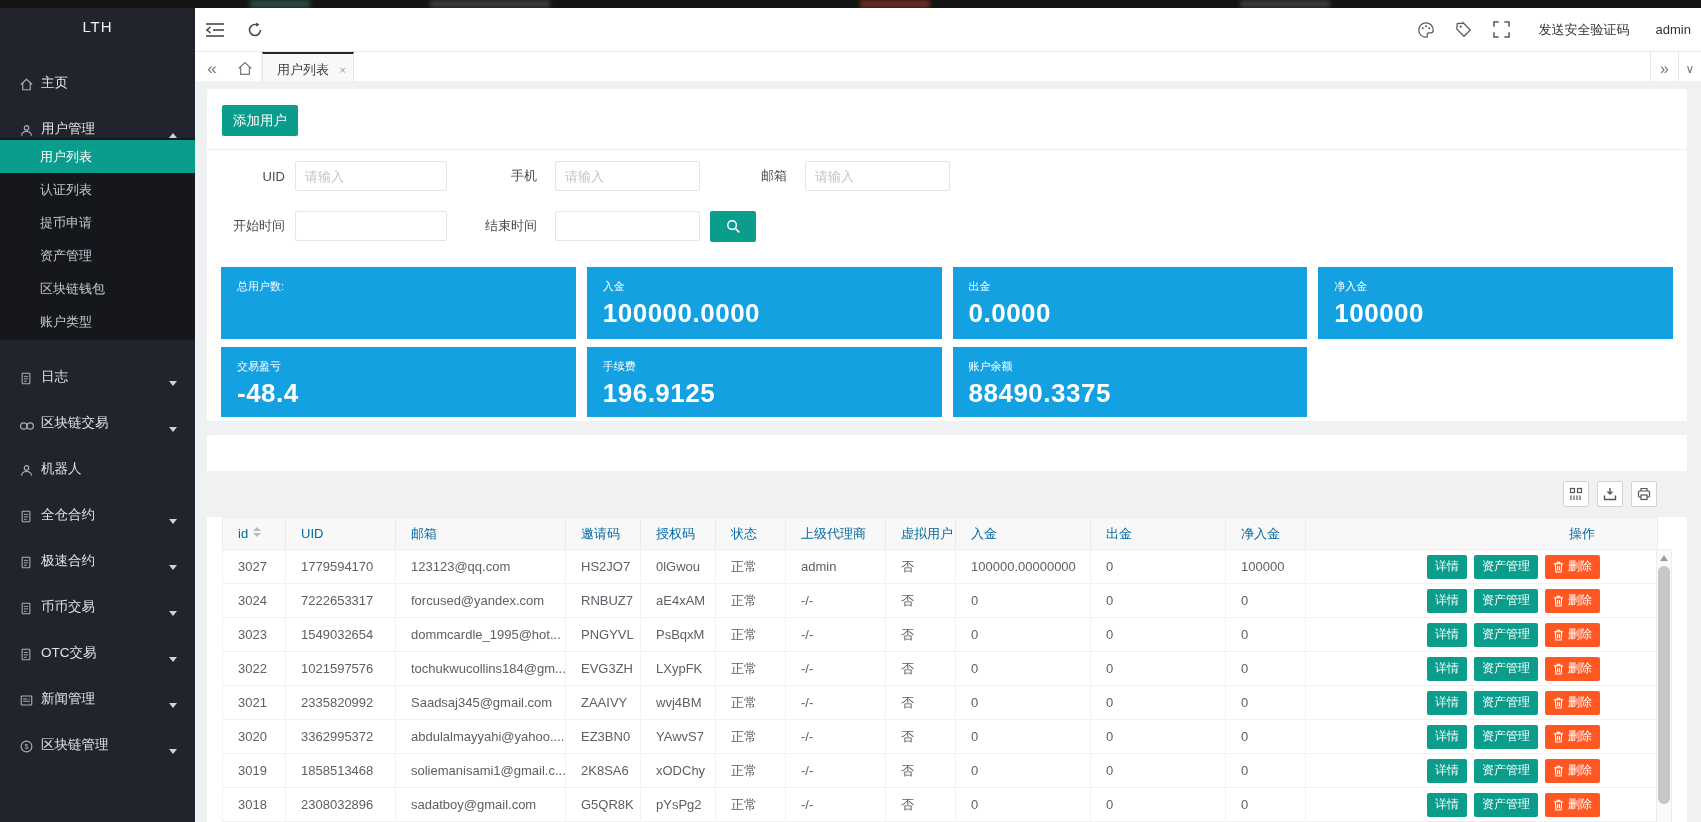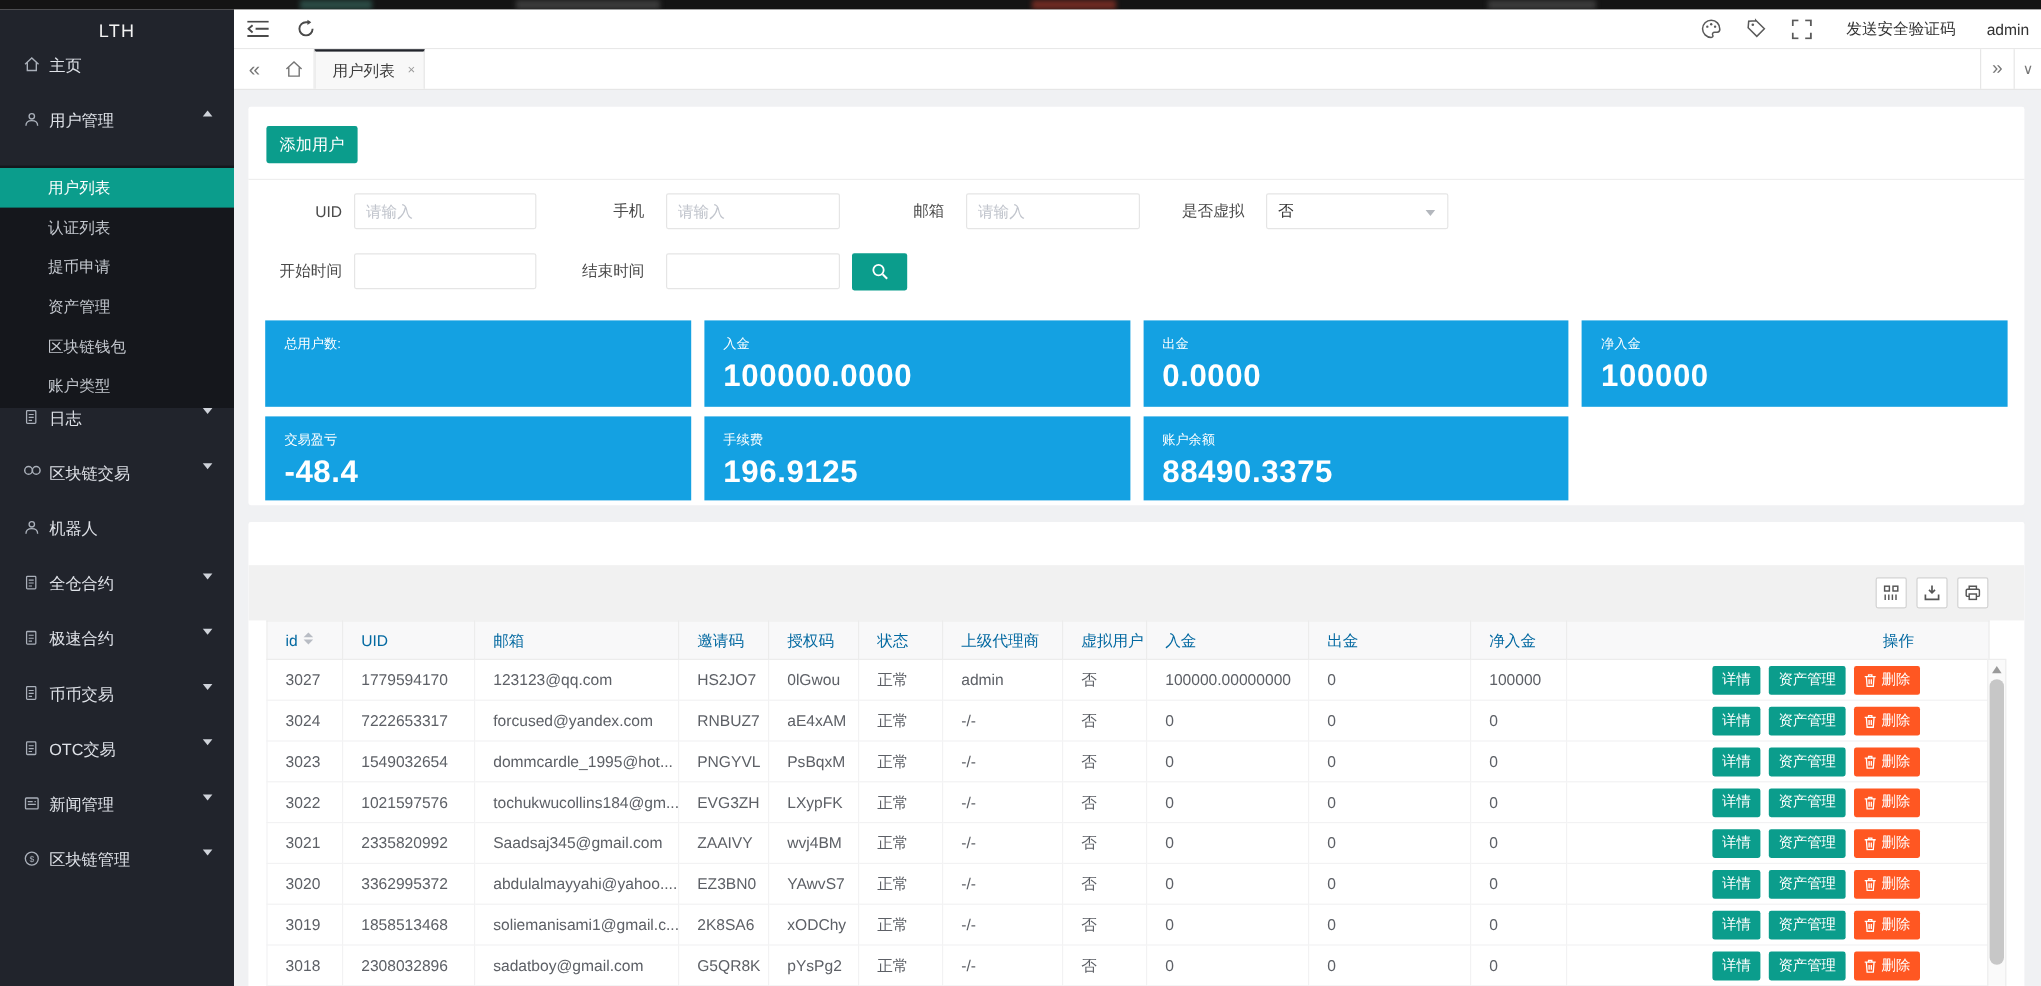--- a/index.html
+++ b/index.html
@@ -5,34 +5,34 @@
   * { box-sizing: border-box; margin: 0; padding: 0; }
   html,body { width:1701px; height:822px; overflow:hidden; font-family:"Liberation Sans","DejaVu Sans",sans-serif; background:#f0f1f3; }
 
   
   .browser-strip { position:absolute; left:0; top:0; width:1701px; height:8px; background:#141414; overflow:hidden; }
   .browser-strip i { position:absolute; top:0; height:8px; display:block; filter:blur(2px); }
 
   
   .sidebar { position:absolute; left:0; top:8px; width:195px; height:814px; background:#21242c; color:#dfe2e8; }
   .logo { height:38px; line-height:38px; text-align:center; color:#f2f2f2; font-size:15px; letter-spacing:1px; }
-  .nav-item { position:relative; height:46px; display:flex; align-items:flex-start; padding-left:19px; font-size:13.5px; color:#dfe2e8; cursor:pointer; }
+  .nav-item { position:relative; height:46px; display:flex; align-items:flex-end; padding-left:19px; font-size:13.5px; color:#dfe2e8; cursor:pointer; }
   .nav-item .nv-icon { width:21px; display:inline-flex; color:#aab0ba; }
   .nav-item .nv-label { flex:1; padding-left:1px; }
   .caret { position:absolute; right:18px; width:0; height:0; border-left:4.5px solid transparent; border-right:4.5px solid transparent; }
   .caret.up { border-bottom:5px solid #cfd3da; }
   .caret.down { border-top:5px solid #cfd3da; }
   .submenu { background:#15171c; padding:2px 0; }
   .sub-item { height:33px; line-height:33px; padding-left:40px; font-size:13px; color:#c3c7ce; cursor:pointer; }
   .sub-item.active { background:#0b9d8c; color:#ffffff; }
 
   
   .main { position:absolute; left:195px; top:8px; width:1506px; height:814px; }
 
-  .header { position:relative; height:33px; background:#fff; border-bottom:1px solid #e8e8e8; display:flex; align-items:flex-start; }
+  .header { position:relative; height:44px; background:#fff; border-bottom:1px solid #e8e8e8; display:flex; align-items:flex-start; }
   .hbtn { width:40px; height:100%; display:flex; align-items:center; justify-content:center; color:#4a4a4a; cursor:pointer; }
   .header-right { position:absolute; right:6px; top:0; height:100%; display:flex; align-items:center; }
   .hr-icon { width:38px; height:100%; display:flex; align-items:center; justify-content:center; color:#5a5a5a; cursor:pointer; }
   .send-code { font-size:13px; color:#333; margin:0 26px 0 18px; cursor:pointer; }
   .admin-name { font-size:13px; color:#333; margin-right:4px; cursor:pointer; }
 
   .tabbar { position:relative; height:34px; background:#fff; border-bottom:1px solid #e6e6e6; display:flex; align-items:stretch; }
   .tb-arrow { width:34px; display:flex; align-items:center; justify-content:center; color:#777; font-size:17px; cursor:pointer; }
   .tb-home { width:33px; display:flex; align-items:center; justify-content:center; color:#767676; border-right:1px solid #f0f0f0; cursor:pointer; }
   .tab { position:relative; min-width:84px; padding:0 24px 0 14px; background:#f8f8f8; border-left:1px solid #e6e6e6; border-right:1px solid #e6e6e6; border-top:2px solid #22252c; display:flex; align-items:center; font-size:13px; color:#3d3d3d; cursor:pointer; }
@@ -315,27 +315,20 @@
         <span class="flabel" style="width:63px;">UID</span>
         <input class="finput" style="margin-left: 10px; width: 152px;" placeholder="请输入">
       </div>
       <div class="fgroup" style="left:240px; top:72px;">
         <span class="flabel" style="width:90px;">手机</span>
         <input class="finput" style="margin-left: 18px; width: 145px;" placeholder="请输入">
       </div>
       <div class="fgroup" style="left:490px; top:72px;">
         <span class="flabel" style="width:90px;">邮箱</span>
         <input class="finput" style="margin-left: 18px; width: 145px;" placeholder="请输入">
-      </div>
-      <div class="fgroup" style="left:730px; top:72px;">
-        <span class="flabel" style="width:100px;">是否虚拟</span>
-        <div class="fselect" style="margin-left:18px;">
-          <span>否</span>
-          <i class="sel-caret"></i>
-        </div>
       </div>
 
       <div class="fgroup" style="left:15px; top:122px;">
         <span class="flabel" style="width:63px;">开始时间</span>
         <input class="finput" style="margin-left: 10px; width: 152px;">
       </div>
       <div class="fgroup" style="left:240px; top:122px;">
         <span class="flabel" style="width:90px;">结束时间</span>
         <input class="finput" style="margin-left: 18px; width: 145px;">
       </div>

